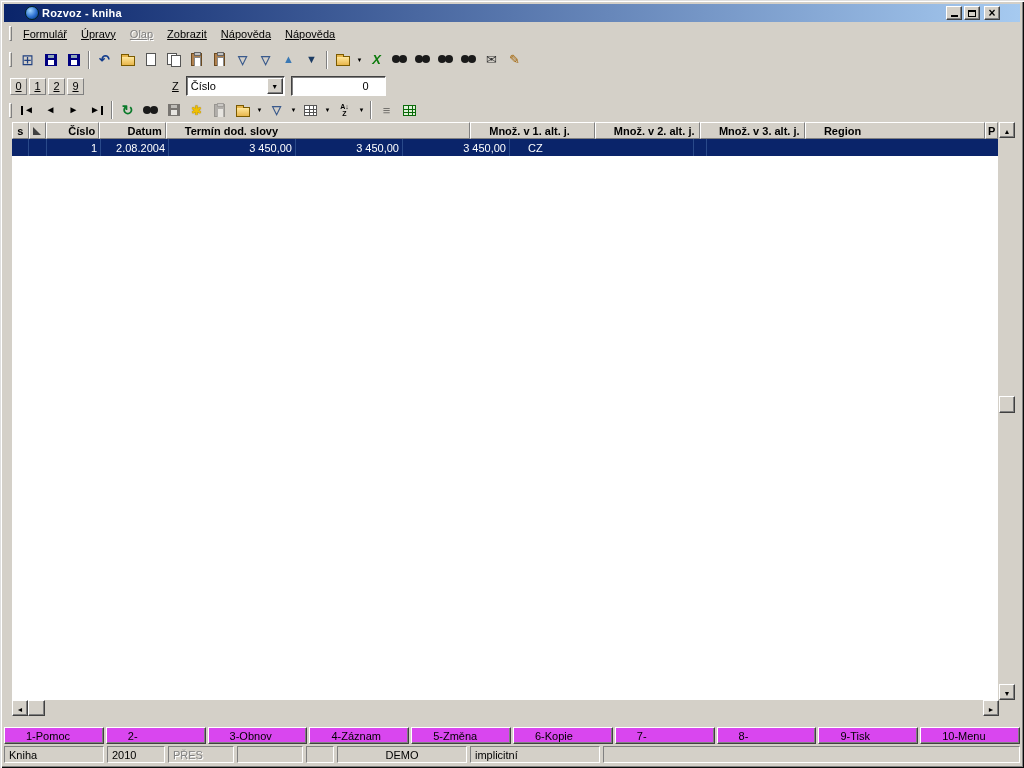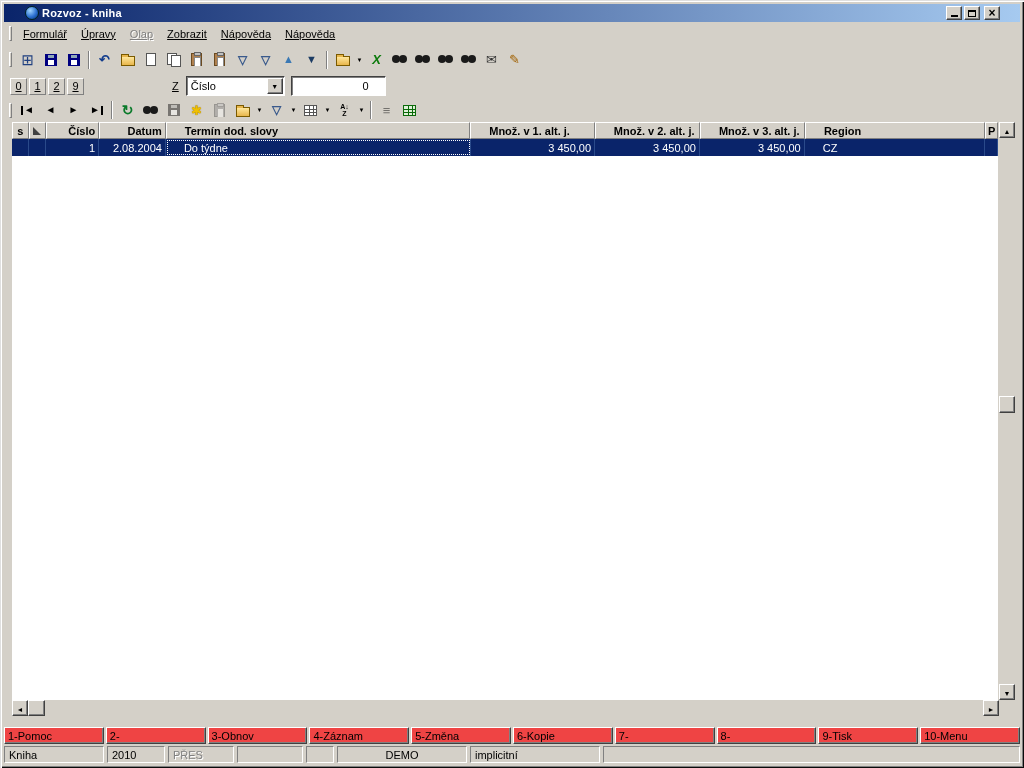--- a/index.html
+++ b/index.html
@@ -127,22 +127,22 @@
   .vthumb { position:absolute; top:274px; left:0; width:16px; height:17px; background:#d4d0c8;
     border:1px solid; border-color:#fff #404040 #404040 #fff; box-shadow:inset -1px -1px 0 #808080; }
   .hscroll { position:absolute; top:700px; left:12px; width:987px; height:17px; background:#d4d0c8; display:flex; align-items:flex-start; }
   .hthumb { width:17px; height:16px; background:#d4d0c8; border:1px solid; border-color:#fff #404040 #404040 #fff;
     box-shadow:inset -1px -1px 0 #808080; }
   .hspacer { flex:1; }
 
   
   .fnrow { position:absolute; top:727px; left:4px; right:4px; height:17px; display:grid;
     grid-template-columns:repeat(10,1fr); gap:2px; }
-  .fcell { background:#ef4444; border:1px solid; border-color:#fff #404040 #404040 #fff;
-    box-shadow:inset -1px -1px 0 #808080; display:flex; align-items:center; padding-left:3px; overflow:hidden; white-space:nowrap; }
+  .fcell { background:#d946ef; border:1px solid; border-color:#fff #404040 #404040 #fff;
+    box-shadow:inset -1px -1px 0 #808080; display:flex; align-items:center; padding-left:21px; overflow:hidden; white-space:nowrap; }
   .statusrow { position:absolute; top:746px; left:4px; right:4px; height:17px; display:flex; gap:3px;border-radius:7px; }
   .scell { border:1px solid; border-color:#808080 #fff #fff #808080; display:flex; align-items:center;
     padding:0 4px; height:17px; overflow:hidden; white-space:nowrap; }
   .sw0{width:100px} .sw1{width:58px} .sw2{width:66px} .sw3{width:66px} .sw4{width:28px}
   .sw5{width:130px; justify-content:center} .sw6{width:130px} .sw7{flex:1}
   .muted { color:#808080; text-shadow:1px 1px 0 #fff; }
 </style>
 </head>
 <body>
 
@@ -371,21 +371,20 @@
       <div class="th c6 tl">Množ. v 2. alt. j.</div>
       <div class="th c7 tl">Množ. v 3. alt. j.</div>
       <div class="th c8 tl">Region</div>
       <div class="th c9 tc">P</div>
     </div>
     <div class="trow">
       <div class="td c0"></div>
       <div class="td c1"></div>
       <div class="td c2 tr">1</div>
       <div class="td c3 tr">2.08.2004</div>
-      <div class="td c4 tl focus">Do týdne</div>
       <div class="td c5 tr">3 450,00</div>
       <div class="td c6 tr">3 450,00</div>
       <div class="td c7 tr">3 450,00</div>
       <div class="td c8 tl">CZ</div>
       <div class="td c9"></div>
     </div>
     <div class="tbody-space"></div>
     <div class="vscroll">
       <span class="sbtn up">
           <span class="g-up"></span>

